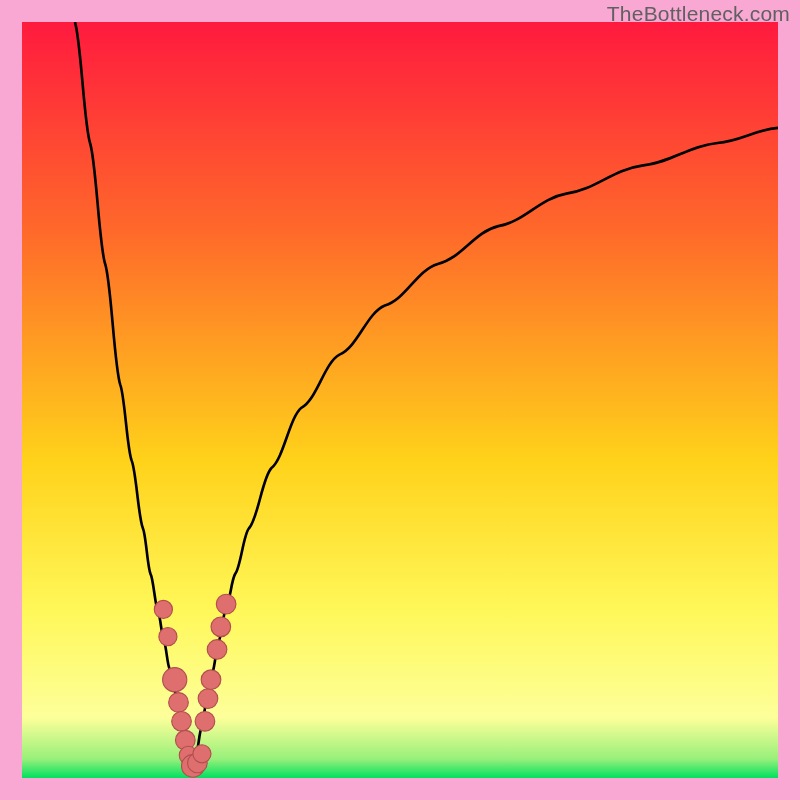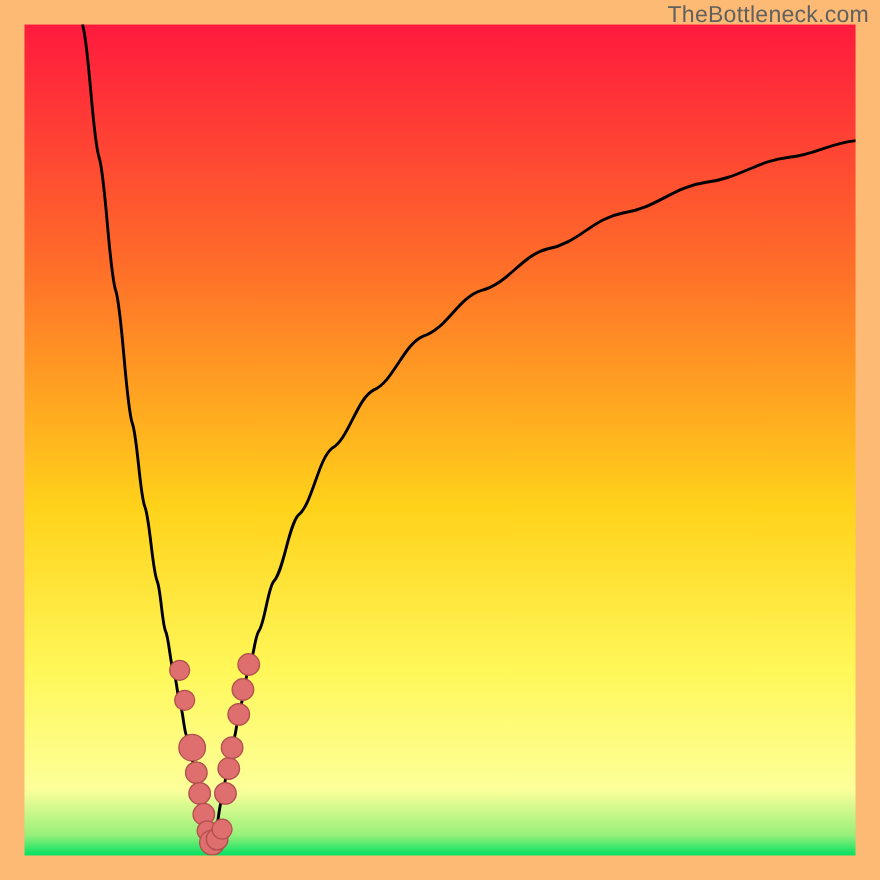--- a/index.html
+++ b/index.html
@@ -8,21 +8,21 @@
     width: 800px;
     height: 800px;
     overflow: hidden;
     background: #000;
     font-family: Arial, Helvetica, sans-serif;
   }
   .frame {
     position: absolute;
     left: 0; top: 0;
     width: 800px; height: 800px;
-    background: #fdba74;
+    background: #f9a8d4;
     text-decoration: underline;
   }
   .plot {
     position: absolute;
     left: 22px;
     top: 22px;
     width: 756px;
     height: 756px;
     overflow: hidden;
   }

